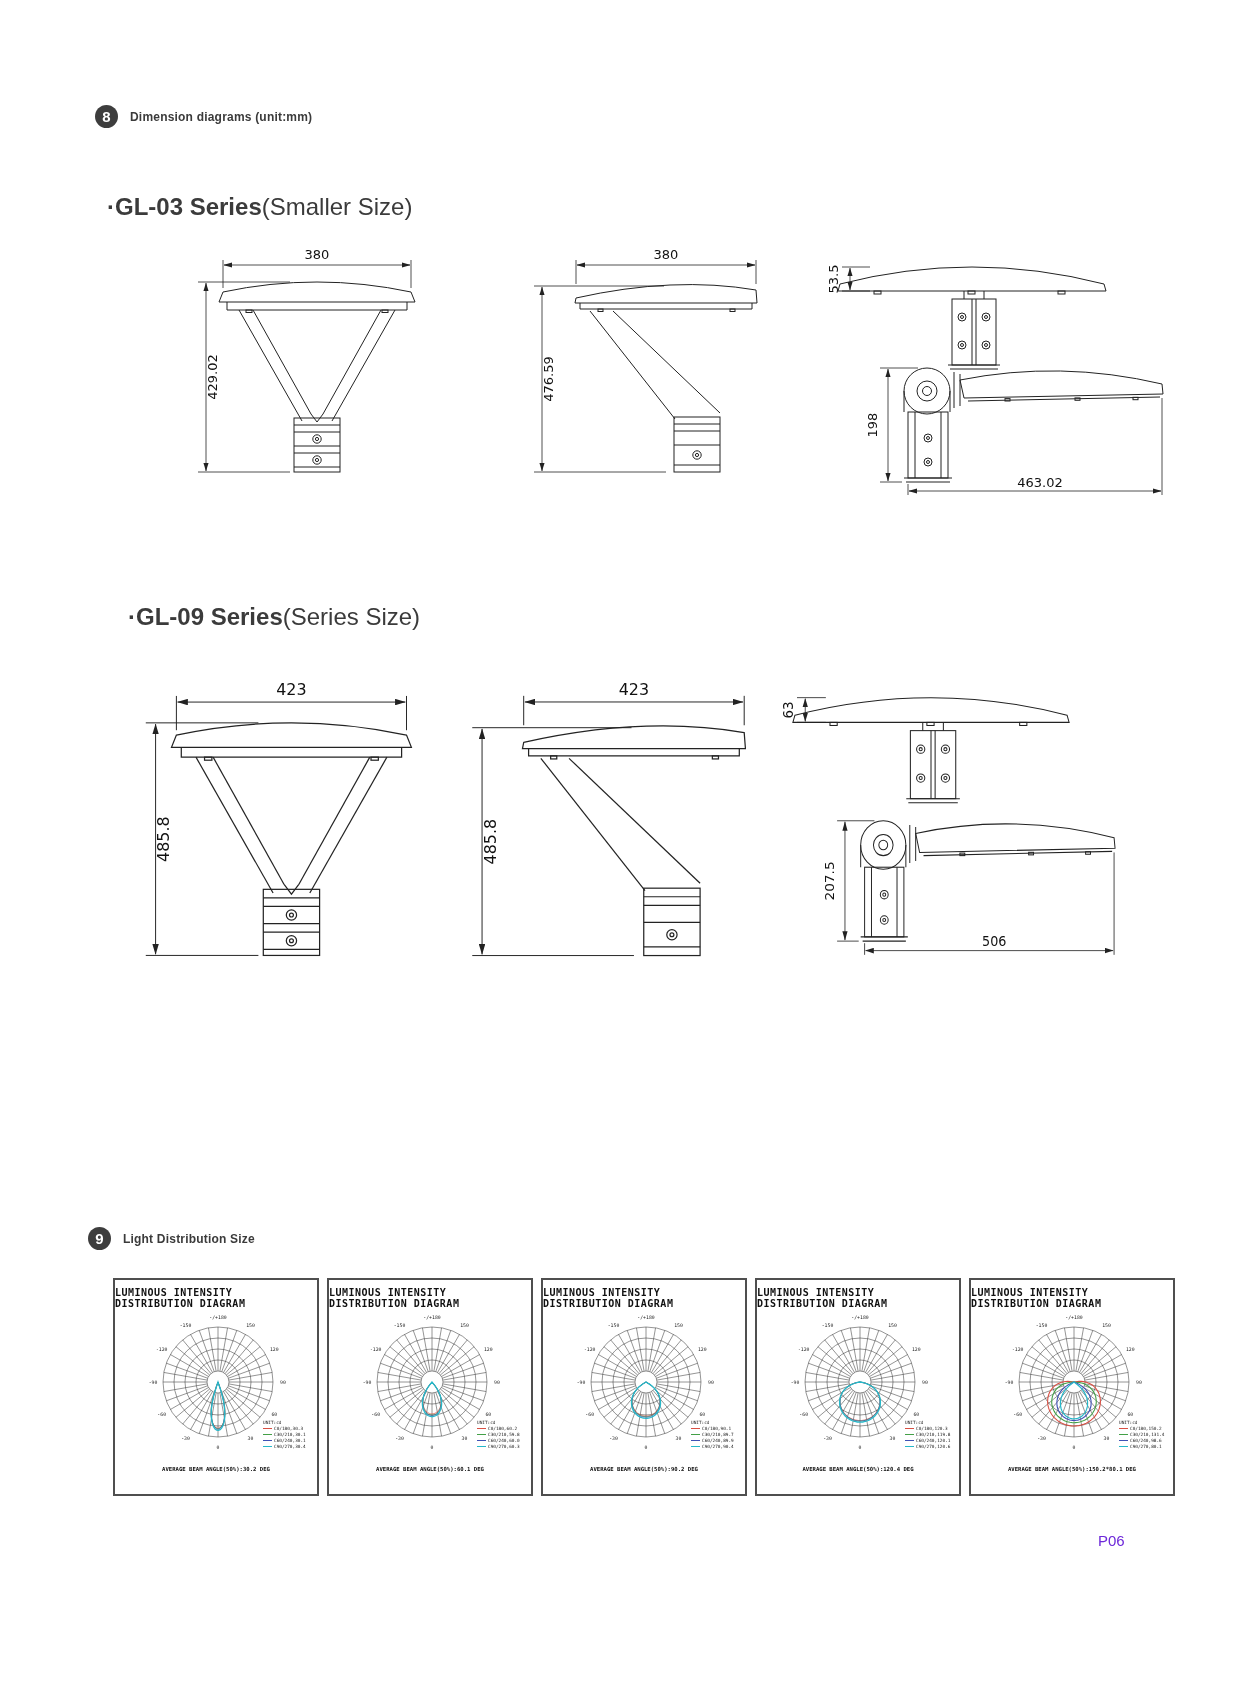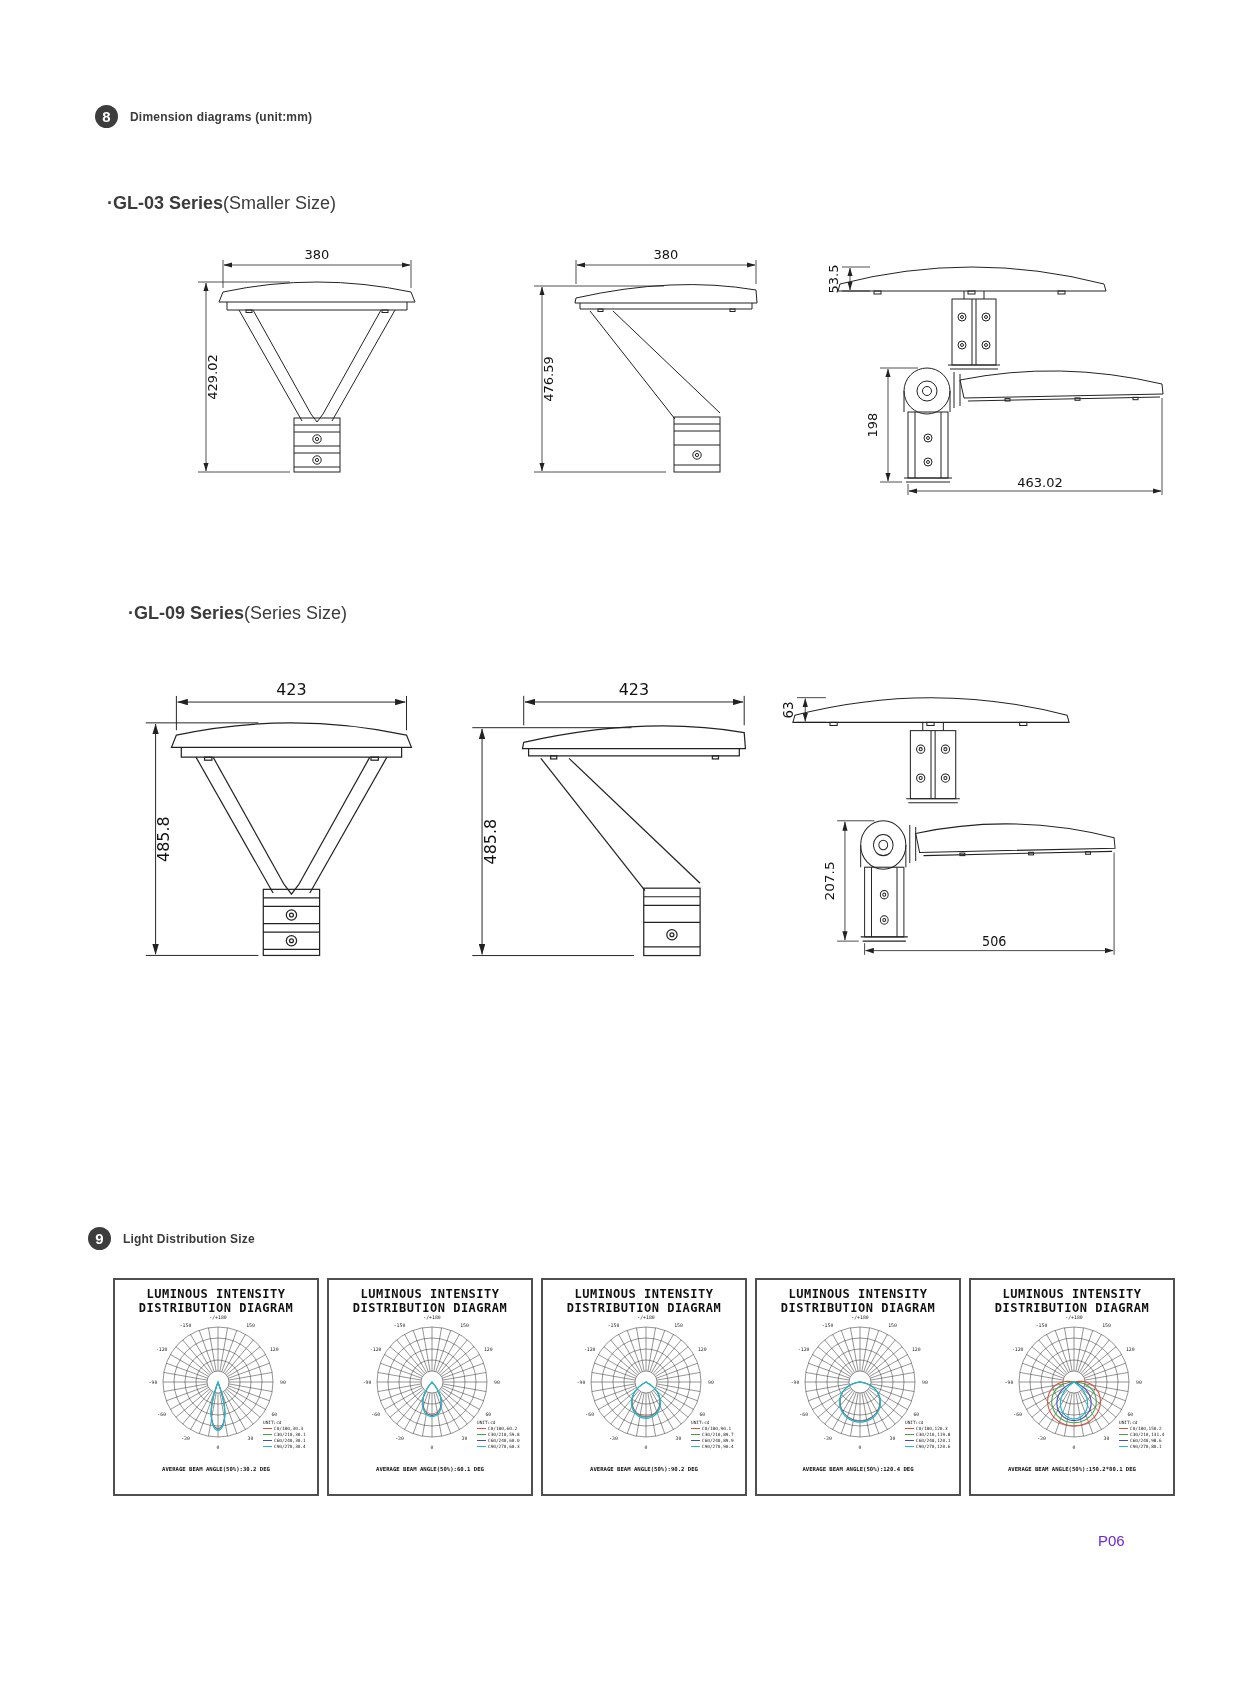--- a/index.html
+++ b/index.html
@@ -3,33 +3,33 @@
 <meta charset="utf-8">
 <style>
   html,body{margin:0;padding:0;background:#fff;}
   .page{position:relative;width:1240px;height:1683px;background:#ffffff;overflow:hidden;
         font-family:"Liberation Sans",sans-serif;color:#222;}
   
   .sec-head{position:absolute;display:flex;align-items:center;gap:12px;}
   .badge{width:23px;height:23px;border-radius:50%;background:#3d3d3d;color:#fff;
          font-weight:bold;font-size:15px;display:flex;align-items:center;justify-content:center;}
   .sec-title{font-size:12px;font-weight:bold;color:#3b3b3b;letter-spacing:.2px;}
-  .sub-head{position:absolute;font-size:18px;color:#3b3b3b;}
+  .sub-head{position:absolute;font-size:24px;color:#3b3b3b;}
   .sub-head b{font-weight:bold;}
   
   .drawing{position:absolute;}
   .dk{stroke:#232323;stroke-width:1;fill:none;}
   .dl{stroke:#232323;stroke-width:.8;fill:none;}
   .dim{marker-start:url(#dA);marker-end:url(#dA);}
   .dt{font:13px "DejaVu Sans",sans-serif;fill:#111;}
   
   .panels{position:absolute;left:113px;top:1278px;display:flex;gap:8px;}
   .panel{position:relative;width:206px;height:218px;border:2px solid #4f4f4f;background:#fff;box-sizing:border-box;}
-  .panel-title{position:absolute;top:7px;left:0;width:100%;text-align:center;
-     font-family:"DejaVu Sans Mono",monospace;font-weight:bold;font-size:12px;letter-spacing:.5px;color:#101010;}
+  .panel-title{position:absolute;top:7px;left:0;width:100%;text-align:left;
+     font-family:"DejaVu Sans Mono",monospace;font-weight:bold;font-size:10px;letter-spacing:.5px;color:#101010;}
   .panel svg.polar{position:absolute;left:0;top:16px;}
   .panel-caption{position:absolute;top:186px;left:0;width:100%;text-align:center;
      font-family:"DejaVu Sans Mono",monospace;font-weight:bold;font-size:5.6px;color:#101010;}
   .pg{stroke:#3c3c3c;stroke-width:.55;fill:none;}
   .plab{font:4.8px "DejaVu Sans Mono",monospace;fill:#1c1c1c;}
   .pleg{font:4.4px "DejaVu Sans Mono",monospace;fill:#1c1c1c;}
   .beam-row{position:absolute;left:113px;top:1510px;display:flex;gap:8px;}
   .beam-cell{width:206px;text-align:center;font-size:16px;font-weight:bold;color:#2e2e2e;}
   .footer{position:absolute;left:1098px;top:1532px;font-size:15px;color:#6d28d9;}
 </style>

